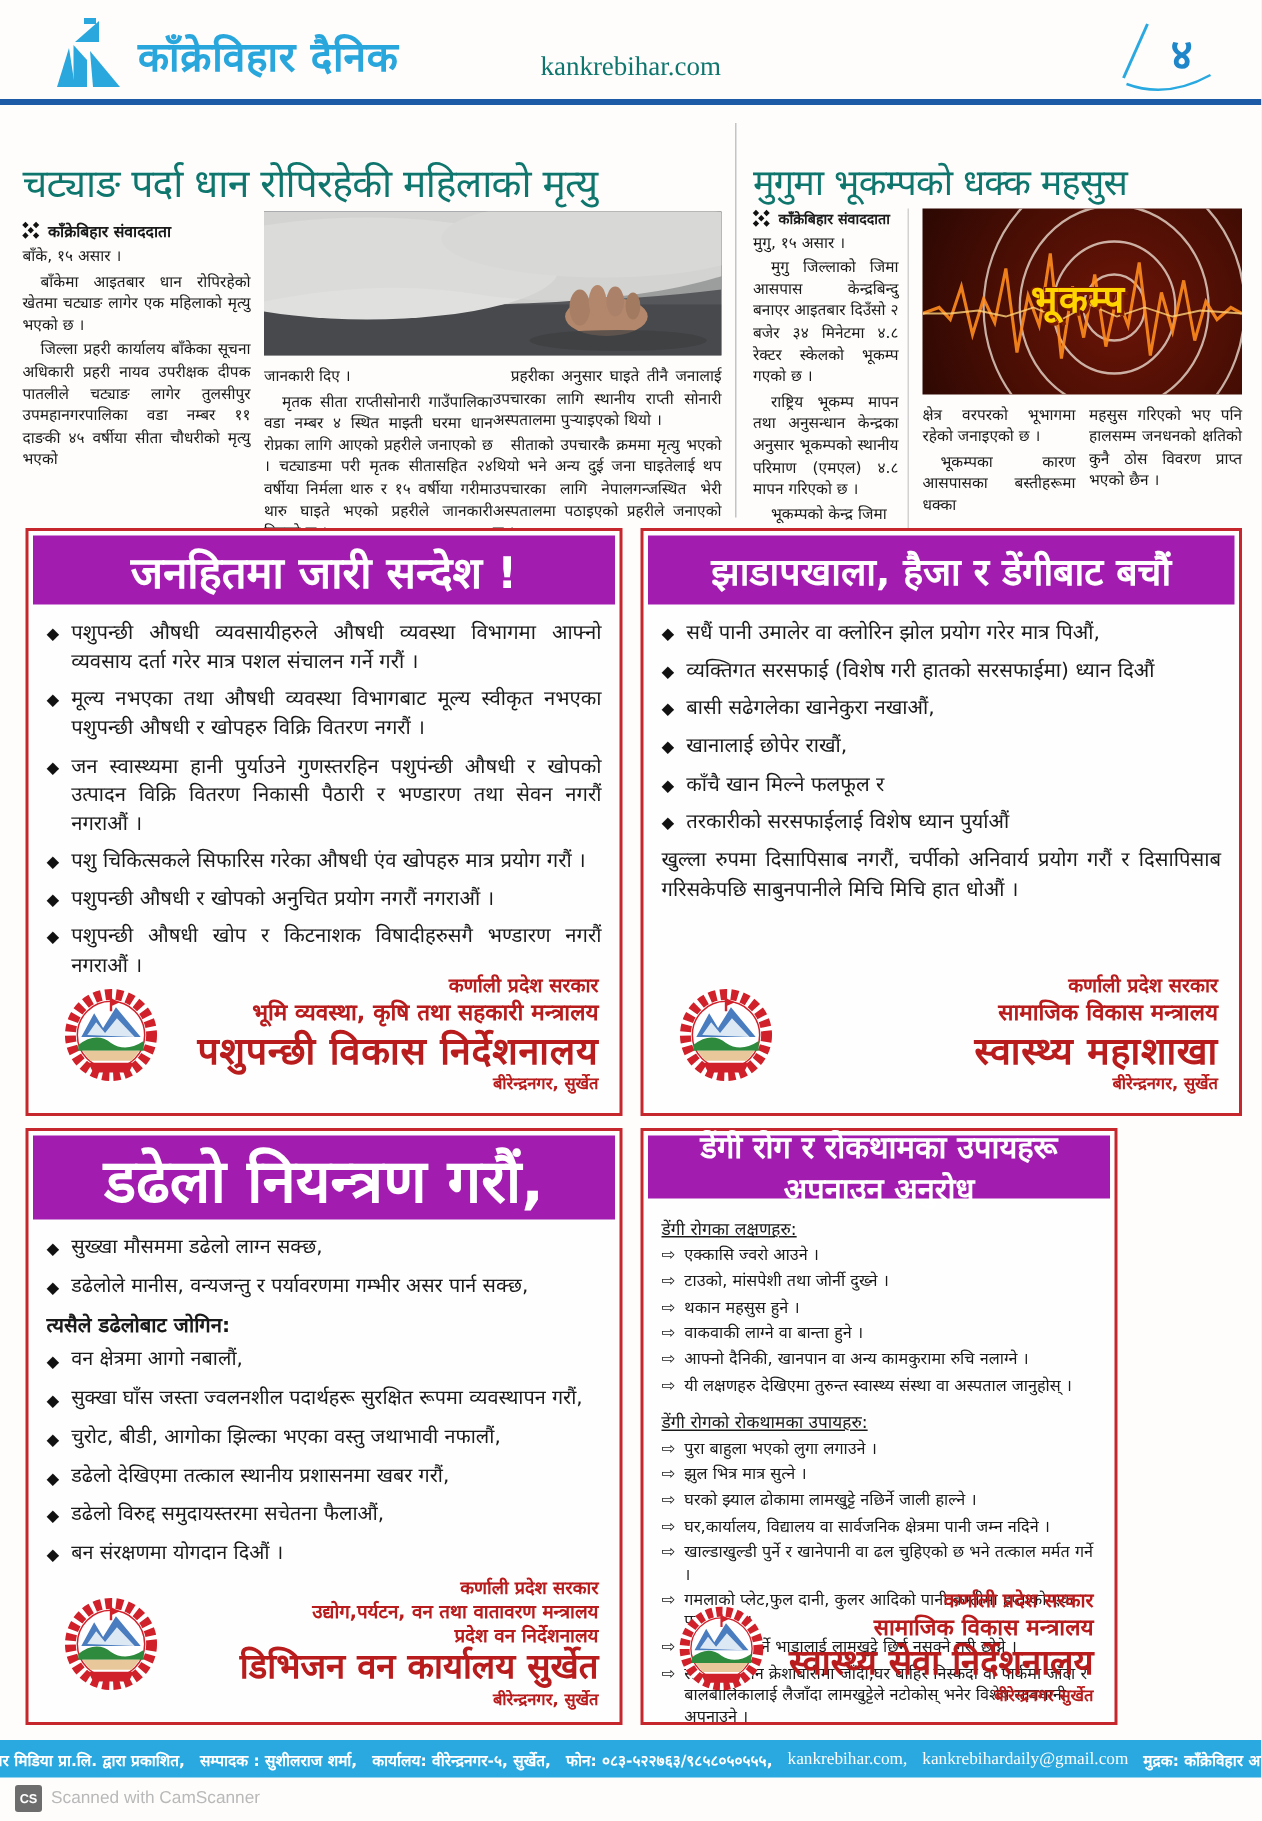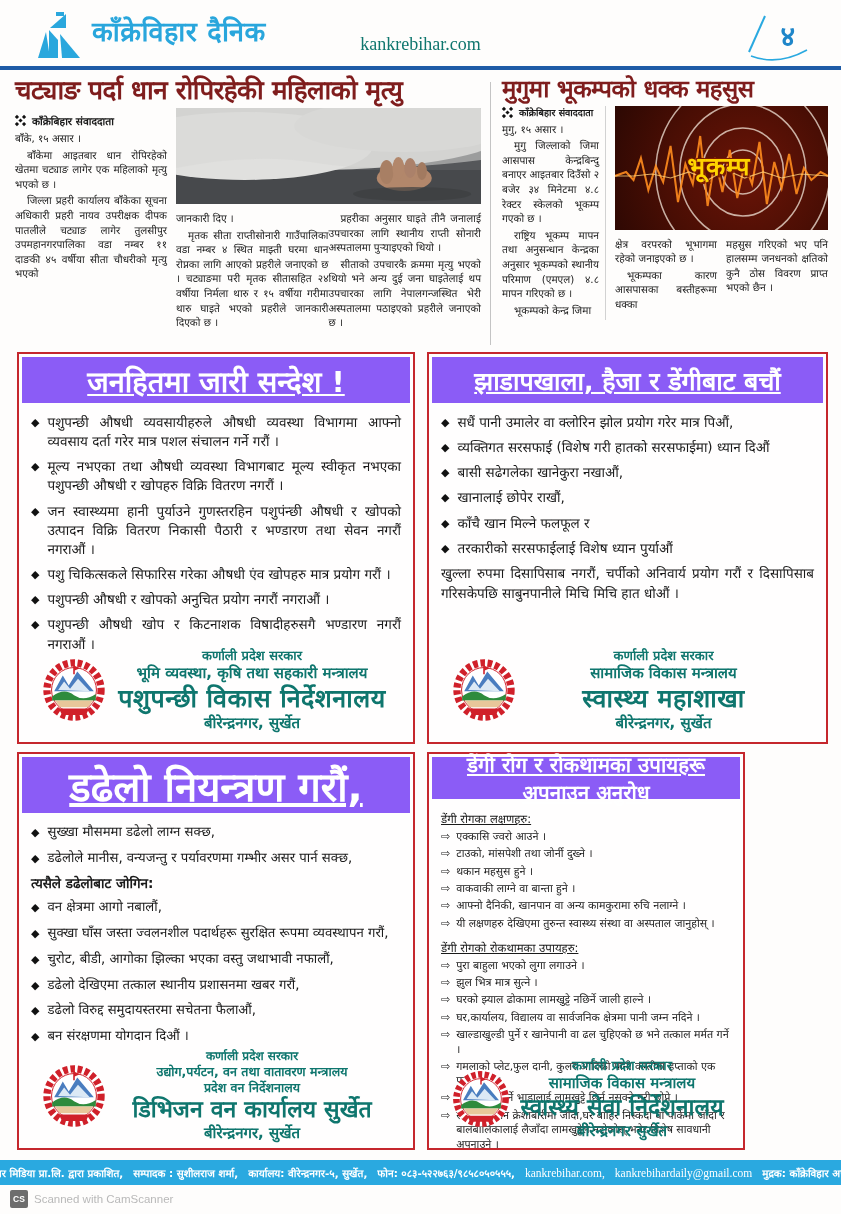--- a/index.html
+++ b/index.html
@@ -5,38 +5,38 @@
   * { margin:0; padding:0; box-sizing:border-box; }
   html,body { background:#e9e9e9; }
   body { font-family:"DejaVu Sans", sans-serif; }
   .page {
     position:relative; width:841px; height:1214px; margin:0 auto;
     background:#fefdfc; overflow:hidden; color:#1a1a1a;
   }
 
   
   .masthead { position:absolute; top:10px; left:0; right:0; height:56px; }
-  .brand { position:absolute; left:36px; top:2px; display:flex; gap:10px; }
+  .brand { position:absolute; left:36px; top:2px; display:flex; align-items:center; gap:10px; }
   .brand-title { color:#29a6dc; font-weight:bold; font-size:27px; letter-spacing:0.5px; }
   .website { position:absolute; left:0; right:0; top:24px; text-align:center;
              font-family:"Liberation Serif", serif; font-size:18px; color:#0f766e; }
   .dates { position:absolute; right:115px; top:12px; text-align:center; line-height:1.5; }
   .date-np { font-size:12.5px; font-weight:bold; color:#222; }
   .date-en { font-family:"Liberation Serif", serif; font-size:13.5px; color:#222; }
   .pagenum-wrap { position:absolute; right:28px; top:2px; width:70px; height:52px; }
   .pagenum { position:absolute; right:18px; top:4px; color:#1f86c9; font-size:28px; font-weight:bold; }
   .head-rule { position:absolute; top:66px; left:0; width:100%; height:4px; background:#1e5ba6; }
 
   
   .articles { position:absolute; top:76px; left:15px; right:13px; height:271px; }
   .col-divider { position:absolute; left:475px; top:6px; bottom:2px; width:1px; background:#c4c4c4; }
 
   .art-left { position:absolute; left:0; top:0; width:466px; }
   .art-right { position:absolute; left:487px; top:0; right:0; }
-  .headline { font-weight:bold; color:#7f1d1d; line-height:1.15; }
+  .headline { font-weight:normal; color:#0f766e; line-height:1.15;margin-top:33px; }
   .art-left .headline { font-size:26px; letter-spacing:-0.5px; }
   .art-right .headline { font-size:24px; letter-spacing:-0.5px; }
 
   .byline { display:flex; align-items:center; font-size:10.5px; font-weight:bold; margin:6px 0 3px 0; }
   .rep-icon { display:inline-block; width:3px; height:3px; background:#111; transform:rotate(45deg);
               box-shadow:0 -5px 0 #111, 0 5px 0 #111, -5px 0 0 #111, 5px 0 0 #111; margin:2px 10px 2px 4px; flex:none; }
 
   .art-body { display:flex; gap:9px; margin-top:2px; }
   .news-col p { font-size:10.3px; line-height:1.42; text-align:justify; margin-bottom:2px; }
   .news-col p.ind { text-indent:12px; }
@@ -51,22 +51,22 @@
   .ar-right { flex:1; display:flex; flex-direction:column; }
   .quake-photo { position:relative; height:124px; margin-bottom:7px; overflow:hidden;
     background:radial-gradient(circle at 62% 55%, #6b1407 0%, #4a0e04 55%, #2c0803 100%); }
   .quake-caption { position:absolute; left:34%; top:34%; color:#ffd400; font-size:25px; font-weight:bold;
     text-shadow:2px 2px 0 #7a1a00, -1px -1px 0 #7a1a00; letter-spacing:1px; }
   .ar-cols { display:flex; gap:9px; }
   .ar-cols .news-col { flex:1; }
 
   
   .psa { position:absolute; border:2px solid #c5272d; background:#fffefe; }
-  .psa-banner { margin:3px; background:#8b5cf6; color:#fff; font-weight:bold; text-align:center;
-                display:flex; align-items:center; justify-content:center;text-decoration:underline; }
+  .psa-banner { margin:3px; background:#a21caf; color:#fff; font-weight:bold; text-align:center;
+                display:flex; align-items:center; justify-content:center; }
   .box1 { left:17px; top:352px; width:398px; height:392px; }
   .box2 { left:427px; top:352px; width:401px; height:392px; }
   .box3 { left:17px; top:752px; width:398px; height:398px; }
   .box4 { left:427px; top:752px; width:318px; height:398px; }
   .box1 .psa-banner { height:46px; font-size:29px; }
   .box2 .psa-banner { height:46px; font-size:25px; }
   .box3 .psa-banner { height:56px; font-size:40px; }
   .box4 .psa-banner { height:42px; font-size:20.5px; }
 
   .psa-content { padding:7px 12px 0 12px; }
@@ -82,27 +82,27 @@
   .box3 .blist li { font-size:13.2px; margin-bottom:7px; }
   .box4 .psa-content { padding:6px 12px 0 12px; }
   .sec-head { font-size:11.5px; font-weight:normal; text-decoration:underline; margin:3px 0 4px 0; }
   .alist { list-style:none; }
   .alist li { display:flex; gap:6px; margin-bottom:2.5px; font-size:10.8px; line-height:1.35; }
   .alist .mk { flex:none; font-size:11px; color:#222; }
 
   .psa-footer { position:absolute; left:0; right:0; bottom:6px; height:92px; }
   .psa-footer .emblem { position:absolute; left:22px; top:50%; transform:translateY(-50%); width:66px; height:66px; }
   .gov-lines { position:absolute; left:86px; right:14px; top:50%; transform:translateY(-50%);
-               text-align:center; color:#0f766e; font-weight:bold; line-height:1.25; }
+               text-align:right; color:#b91c1c; font-weight:bold; line-height:1.25; }
   .gov-l1 { font-size:13px; }
   .gov-l2 { font-size:15px; }
   .gov-l2s { font-size:12.5px; }
   .gov-l3 { font-size:25px; letter-spacing:0.5px; }
   .gov-l3s { font-size:23px; }
-  .gov-l4 { font-size:15px; }
+  .gov-l4 { font-size:11px; }
 
   
   .footbar { position:absolute; left:0; right:0; top:1160px; height:25px; background:#2aa9e0;
              display:flex; align-items:center; justify-content:center; gap:10px;
              color:#fff; font-size:10.3px; font-weight:bold; white-space:nowrap; overflow:hidden; }
   .footbar .lat { font-family:"Liberation Serif", serif; font-weight:normal; font-size:11.5px; }
   .camscan { position:absolute; left:10px; top:1190px; display:flex; align-items:center; gap:6px; }
   .cs-badge { width:18px; height:18px; background:#6d6d6d; color:#fff; font-size:8.5px; font-weight:bold;
               display:flex; align-items:center; justify-content:center; border-radius:2px;
               font-family:"Liberation Sans", sans-serif; }

